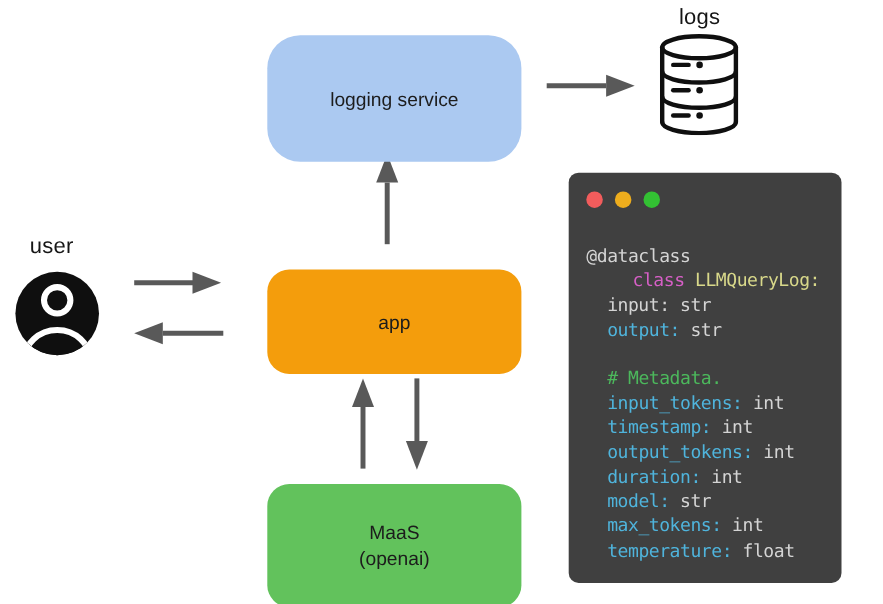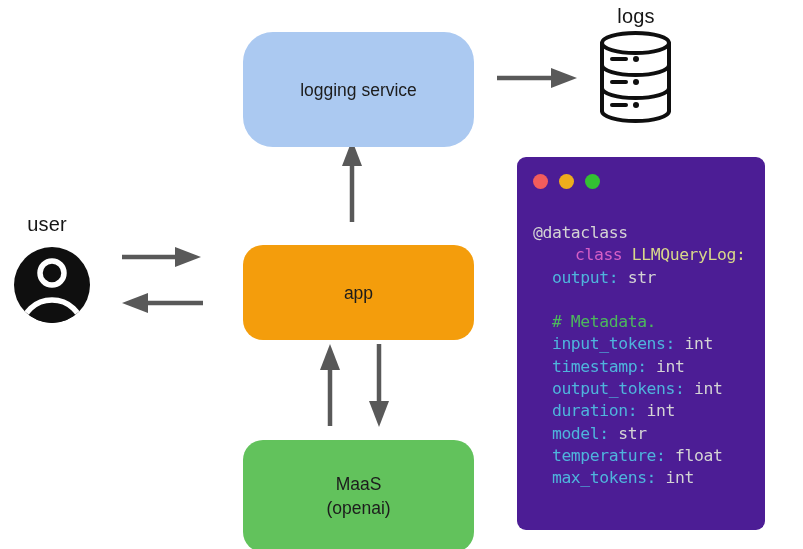--- a/index.html
+++ b/index.html
@@ -126,35 +126,36 @@
 
   <div class="node-box box-app" style="background-color: rgb(244, 157, 12); color: rgb(28, 28, 28);">
     <span>app</span>
   </div>
 
   <div class="node-box box-maas" style="background-color: rgb(98, 194, 92); color: rgb(28, 28, 28);">
     <span>MaaS</span>
     <span>(openai)</span>
   </div>
 
-  <div class="code-window" style="background-color: #4c1d95;">
+  <div class="code-window" style="background-color: #404040;">
     <div class="traffic-lights">
       <span class="dot" style="background-color: rgb(242, 92, 92);"></span>
       <span class="dot" style="background-color: rgb(238, 173, 29);"></span>
       <span class="dot" style="background-color: rgb(51, 193, 51);"></span>
     </div>
     <div class="code-area">
         <div class="code-line"><span style="color: rgb(212, 212, 212);">@dataclass</span></div>
         <div class="code-line"><span style="color: rgb(214, 95, 198); margin-left: 42px;">class </span><span style="color: rgb(216, 216, 138);">LLMQueryLog:</span></div>
+        <div class="code-line"><span style="color: rgb(212, 212, 212);">  input: str</span></div>
         <div class="code-line"><span style="color: rgb(212, 212, 212);">  </span><span style="color: rgb(79, 180, 220); margin-top: 39px;">output:</span><span style="color: rgb(212, 212, 212);"> str</span></div>
         <div class="code-line"></div>
         <div class="code-line"><span style="color: rgb(212, 212, 212);">  </span><span style="color: rgb(76, 184, 92);"># Metadata.</span></div>
         <div class="code-line"><span style="color: rgb(212, 212, 212);">  </span><span style="color: rgb(79, 180, 220);">input_tokens:</span><span style="color: rgb(212, 212, 212);"> int</span></div>
         <div class="code-line"><span style="color: rgb(212, 212, 212);">  </span><span style="color: rgb(79, 180, 220);">timestamp:</span><span style="color: rgb(212, 212, 212);"> int</span></div>
         <div class="code-line"><span style="color: rgb(212, 212, 212);">  </span><span style="color: rgb(79, 180, 220);">output_tokens:</span><span style="color: rgb(212, 212, 212);"> int</span></div>
         <div class="code-line"><span style="color: rgb(212, 212, 212);">  </span><span style="color: rgb(79, 180, 220);">duration:</span><span style="color: rgb(212, 212, 212);"> int</span></div>
         <div class="code-line"><span style="color: rgb(212, 212, 212);">  </span><span style="color: rgb(79, 180, 220);">model:</span><span style="color: rgb(212, 212, 212);"> str</span></div>
+        <div class="code-line"><span style="color: rgb(212, 212, 212);">  </span><span style="color: rgb(79, 180, 220);">max_tokens:</span><span style="color: rgb(212, 212, 212);"> int</span></div>
         <div class="code-line"><span style="color: rgb(212, 212, 212);">  </span><span style="color: rgb(79, 180, 220);">temperature:</span><span style="color: rgb(212, 212, 212);"> float</span></div>
-        <div class="code-line"><span style="color: rgb(212, 212, 212);">  </span><span style="color: rgb(79, 180, 220);">max_tokens:</span><span style="color: rgb(212, 212, 212);"> int</span></div>
       </div>
   </div>
 
 </div>
 
 </body></html>

